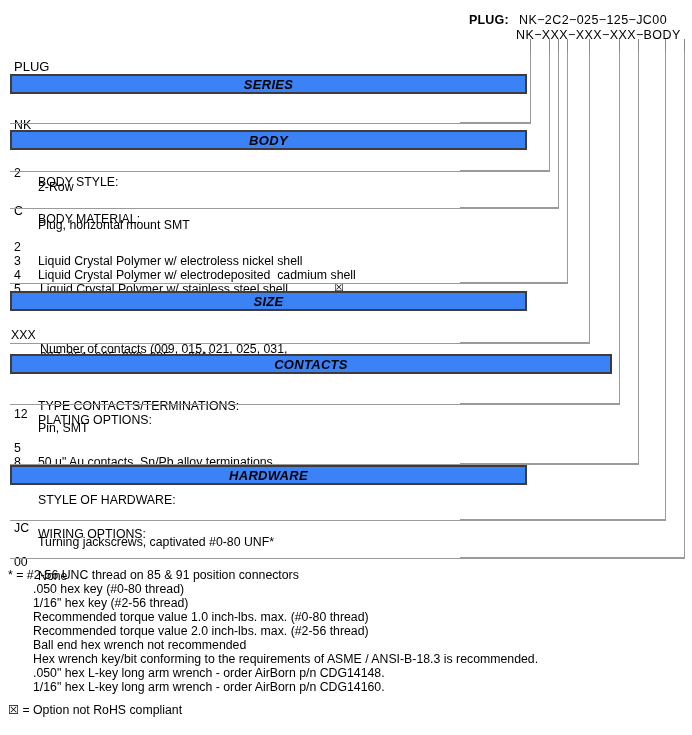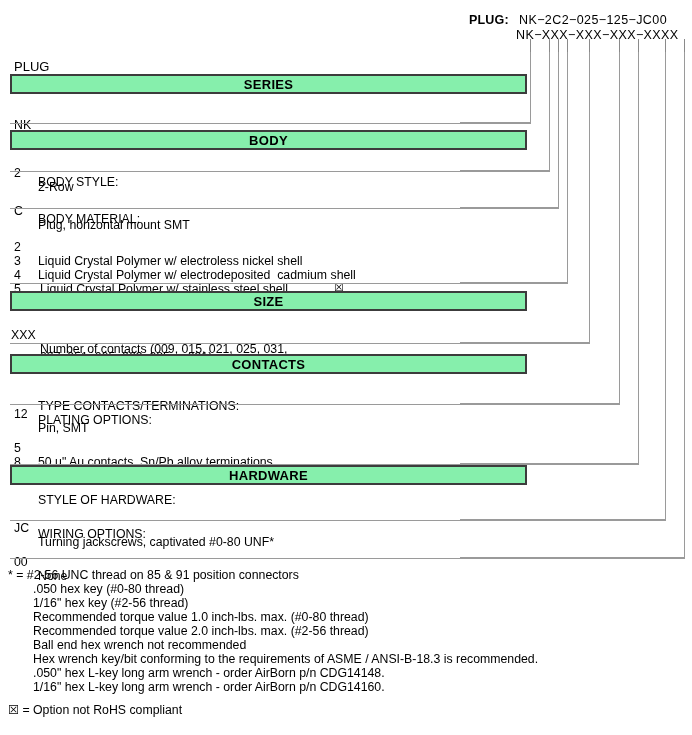--- a/index.html
+++ b/index.html
@@ -41,27 +41,28 @@
   
   .plug-word{
     position:absolute;left:14px;top:59px;
     font-size:13px;
   }
 
   .title-box{
     position:absolute;
     height:20px;
     border:2px solid #3c3c3c;
-    background:#86efac;
+    background:#3b82f6;
     box-sizing:border-box;
     text-align:center;
     font-weight:bold;
     font-size:13px;
     line-height:17px;
     letter-spacing:0.3px;
+    font-style:italic;
   }
 
   .rule{
     position:absolute;
     height:1px;
     background:#9a9a9a;
   }
 
   .opt{
     position:absolute;
@@ -103,21 +104,21 @@
   }
 </style>
 </head>
 <body>
 
 <div class="root">
 
   <div class="pn-header">
     <div class="pn-label">PLUG:</div>
     <div class="pn-row pn-code">NK−2C2−025−125−JC00</div>
-    <div class="pn-row pn-mask">NK−XXX−XXX−XXX−XXXX</div>
+    <div class="pn-row pn-mask">NK−XXX−XXX−XXX−BODY</div>
   </div>
 
   <div class="tick" style="left:530px;top:39px;height:13px;"></div>
   <div class="tick" style="left:549px;top:39px;height:13px;"></div>
   <div class="tick" style="left:558px;top:39px;height:13px;"></div>
   <div class="tick" style="left:567px;top:39px;height:13px;"></div>
   <div class="tick" style="left:589px;top:39px;height:13px;"></div>
   <div class="tick" style="left:619px;top:39px;height:13px;"></div>
   <div class="tick" style="left:638px;top:39px;height:13px;"></div>
   <div class="tick" style="left:665px;top:39px;height:13px;"></div>
@@ -208,21 +209,21 @@
   <div class="opt" style="left:0;top:314px;">
     <span class="code" style="left:11px;">XXX</span>
     <span class="desc" style="left:40px;">Number of contacts (009, 015, 021, 025, 031,</span>
   </div>
   <div class="opt" style="left:0;top:336px;">
     <span class="desc" style="left:40px;">037, 051, 065, 069, 085 or 091)</span>
   </div>
 
   <div class="rule" style="left:10px;top:343px;width:580px;"></div>
 
-  <div class="title-box" style="left:10px;top:354px;width:517px;">CONTACTS</div>
+  <div class="title-box" style="left:10px;top:354px;width:602px;">CONTACTS</div>
 
   <div class="grp-title" style="left:38px;top:379px;margin-top:20px;">TYPE CONTACTS/TERMINATIONS:</div>
   <div class="opt" style="left:0;top:393px;">
     <span class="code" style="left:14px;">12</span>
     <span class="desc" style="left:38px;">Pin, SMT</span>
   </div>
 
   <div class="rule" style="left:10px;top:404px;width:610px;"></div>
 
   <div class="grp-title" style="left:38px;top:413px;">PLATING OPTIONS:</div>

